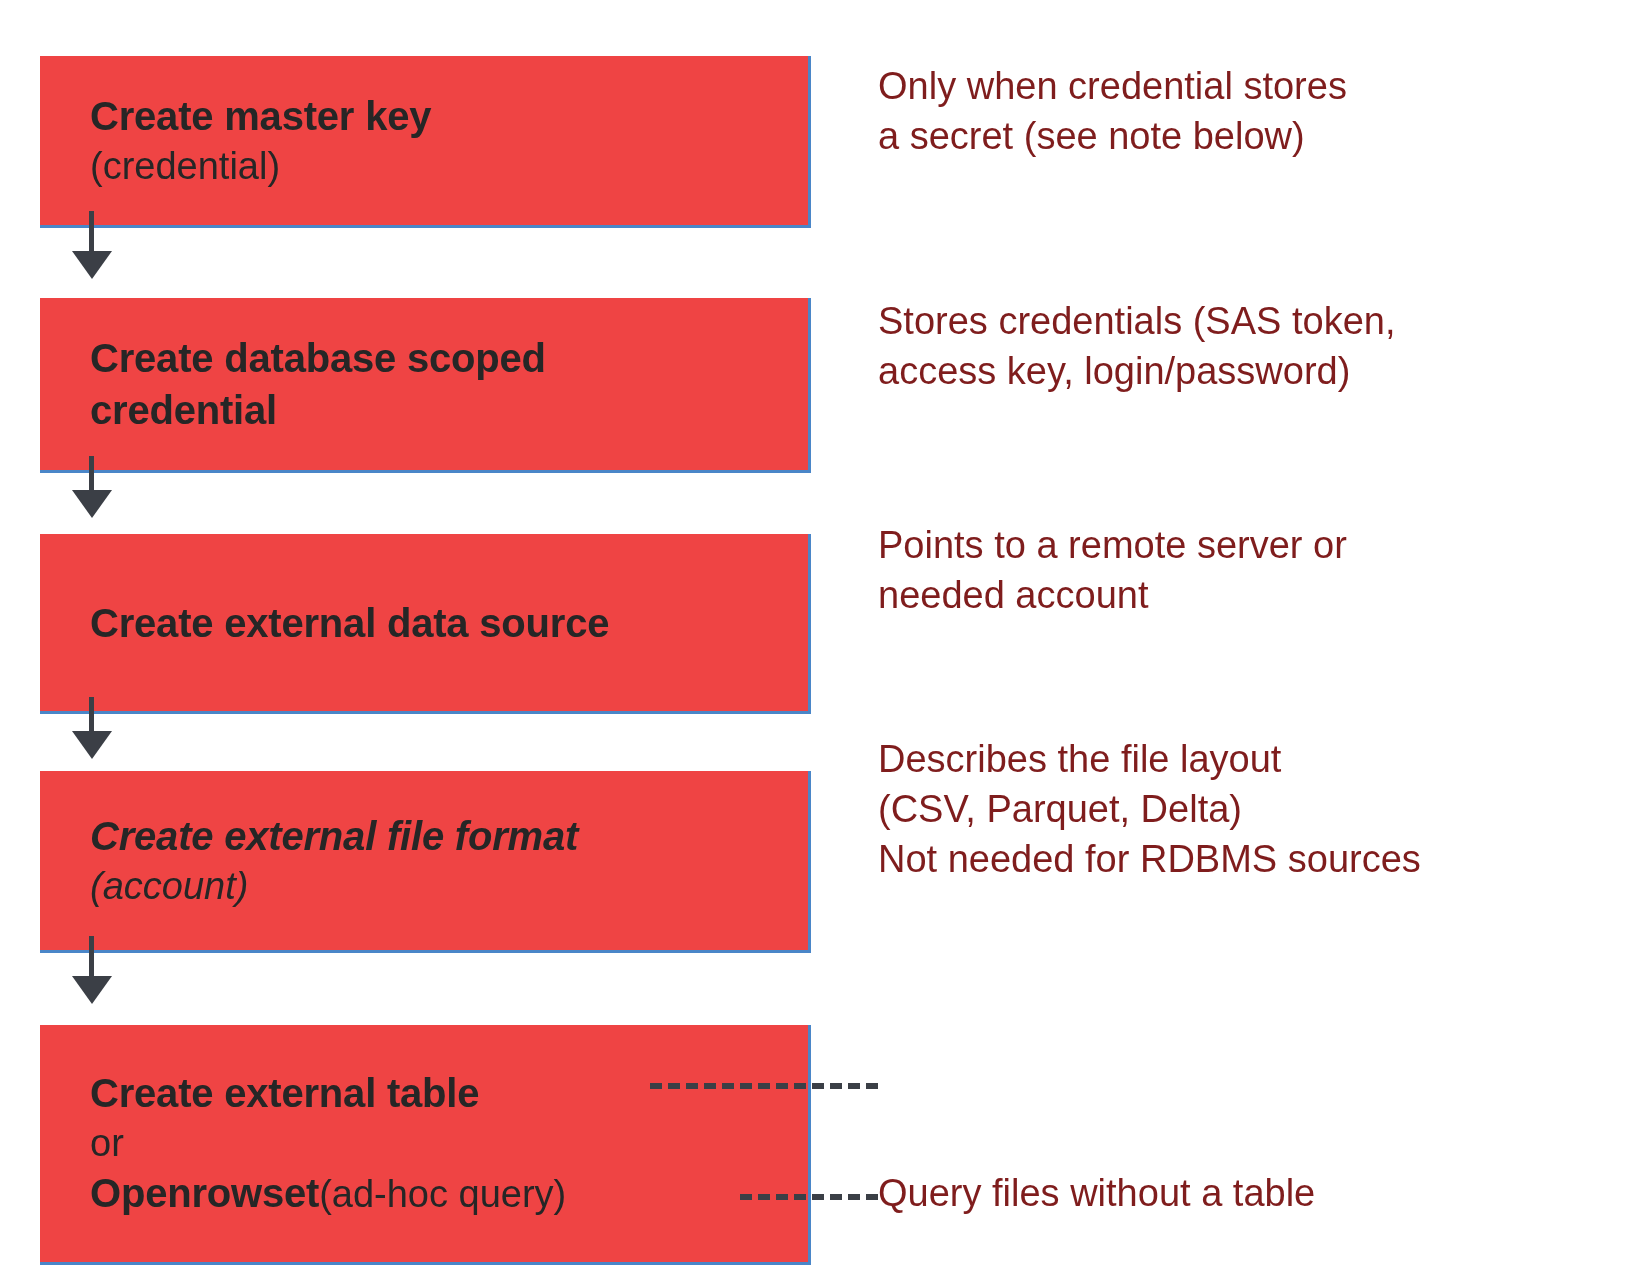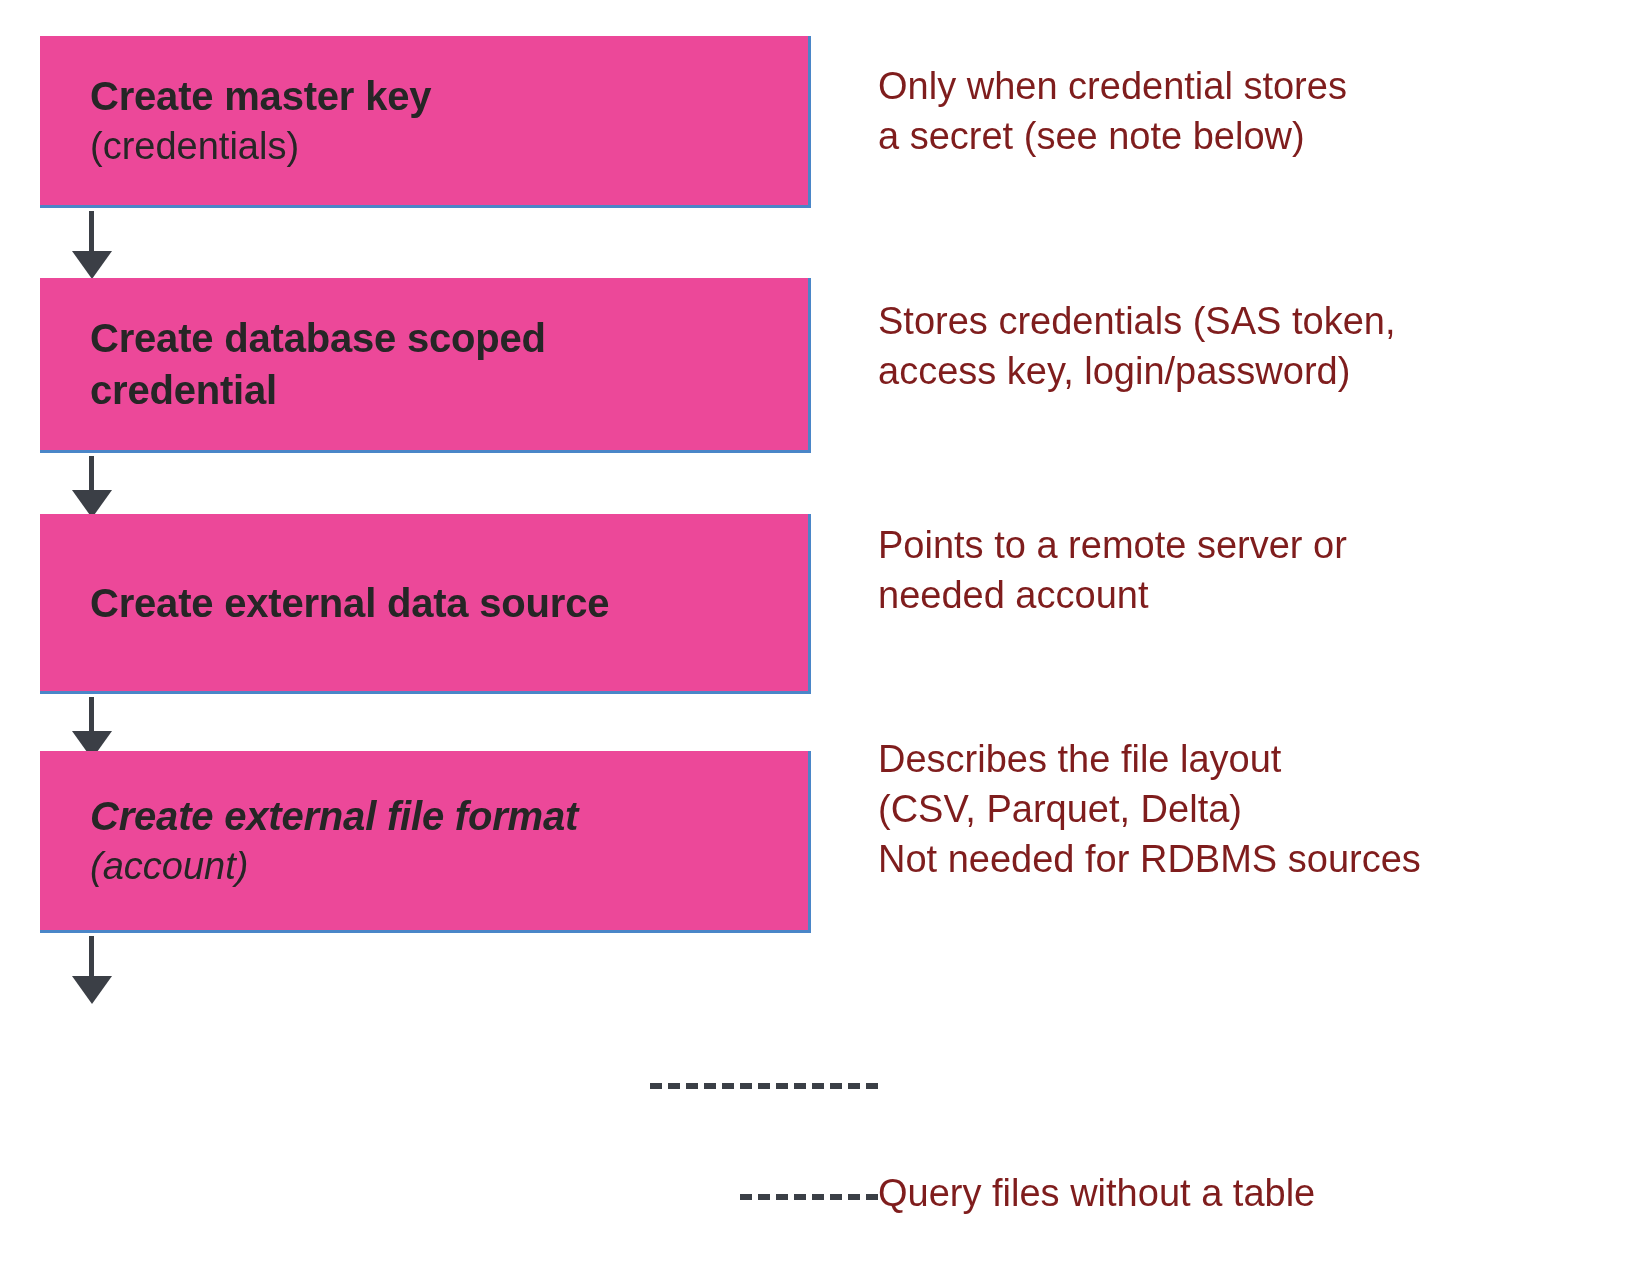--- a/index.html
+++ b/index.html
@@ -27,27 +27,28 @@
   .step-row {
     position: absolute;
     left: 0;
     width: 1638px;
   }
 
   .step-box {
     position: absolute;
     left: 40px;
     width: 768px;               
-    background: #ec4899;
+    background: #ef4444;
     border-bottom: 3px solid #4a86c8;
     border-right: 3px solid #4a86c8;
     box-sizing: content-box;
     display: flex;
     flex-direction: column;
     justify-content: center;
+    margin-top: 20px;
   }
 
   .step-text {
     padding-left: 50px;
     line-height: 1.30;
   }
 
   .step-title {
     font-size: 40px;
     font-weight: bold;
@@ -109,21 +110,21 @@
 </style>
 </head>
 <body>
 
 <div class="diagram">
 
   <div class="step-row" style="top:36px;height:172px;">
     <div class="step-box" style="top:0;height:169px;">
       <div class="step-text">
         <div class="step-title">Create master key</div>
-        <div class="step-sub">(credentials)</div>
+        <div class="step-sub">(credential)</div>
       </div>
     </div>
   </div>
   <div class="note" style="top:62px;">Only when credential stores
 a secret (see note below)</div>
 
   <div class="arrow" style="top:211px;height:68px;">
     <div class="shaft" style="height:44px;"></div>
     <div class="head" style="top:40px;"></div>
   </div>
@@ -169,19 +170,33 @@
   </div>
   <div class="note" style="top:735px;">Describes the file layout
 (CSV, Parquet, Delta)
 Not needed for RDBMS sources</div>
 
   <div class="arrow" style="top:936px;height:70px;">
     <div class="shaft" style="height:44px;"></div>
     <div class="head" style="top:40px;"></div>
   </div>
 
+  <div class="step-row" style="top:1005px;height:240px;">
+    <div class="step-box" style="top:0;height:237px;">
+      <div class="step-text" style="line-height:1.28;">
+        <div class="ml-line">
+          <span class="step-title">Create external table</span>
+        </div>
+        <div class="step-sub">or</div>
+        <div class="ml-line">
+          <span class="step-title">Openrowset</span>
+            <span class="step-sub"> (ad-hoc query)</span>
+        </div>
+      </div>
+    </div>
+  </div>
 
   <div class="leader" style="left:650px;top:1083px;width:228px;"></div>
   <div class="leader" style="left:740px;top:1194px;width:138px;"></div>
 
   <div class="note" style="top:1169px;">Query files without a table</div>
 
 </div>
 
 </body></html>

